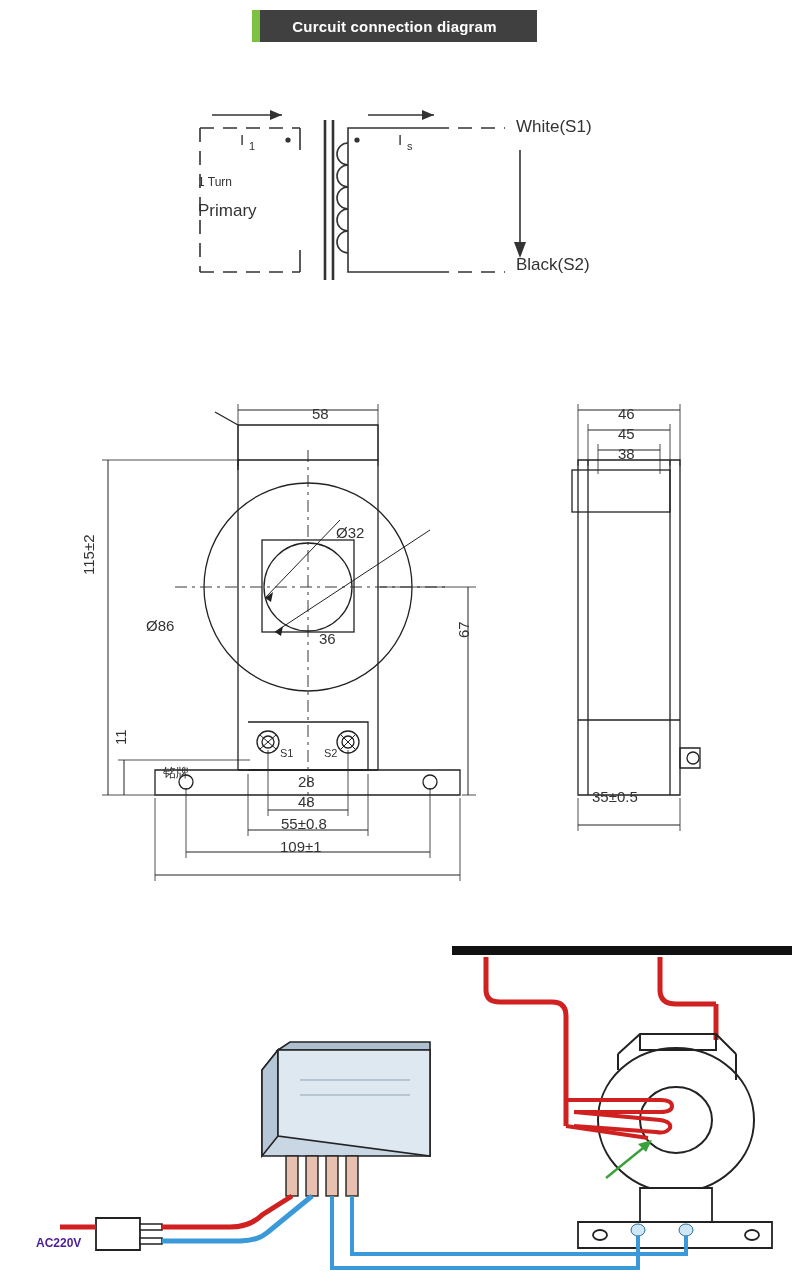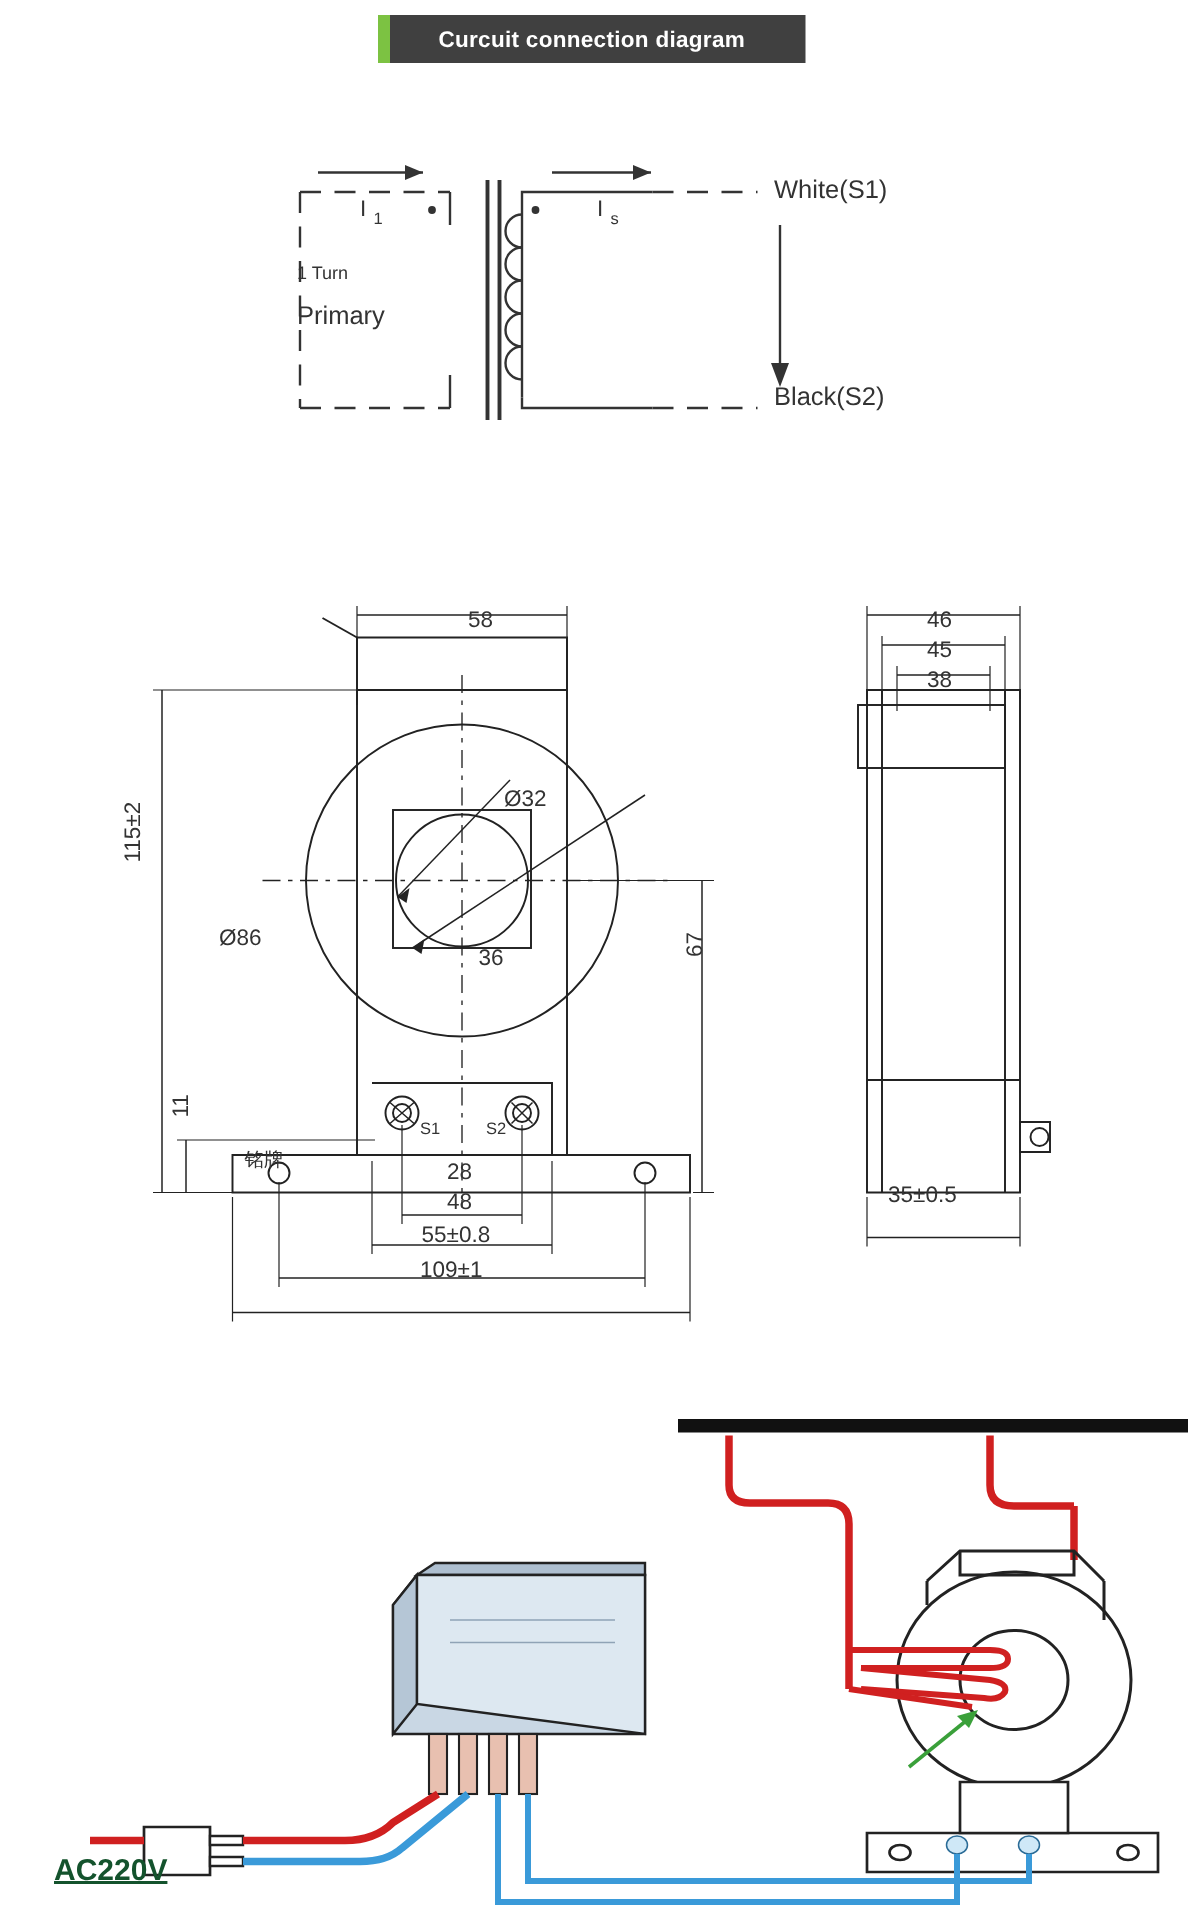--- a/index.html
+++ b/index.html
@@ -254,13 +254,13 @@
     <path d="M162 311 L240 311 Q258 311 268 302 L312 266" stroke="#3a9ad9"></path>
   </g>
 
   <g fill="none" stroke="#3a9ad9" stroke-width="4">
     <path d="M332 266 L332 338 L638 338 L638 306"></path>
     <path d="M352 266 L352 324 L686 324 L686 306"></path>
   </g>
 </svg>
 </div>
 
-<span class="lbl" style="left:36px;top:1236px;font-size:20px;color:#14532d;font-weight:bold;text-decoration:underline;">AC220V</span>
+<span class="lbl" style="left:36px;top:1236px;font-size:12px;color:#4c1d95;font-weight:bold;">AC220V</span>
 
 </body></html>

